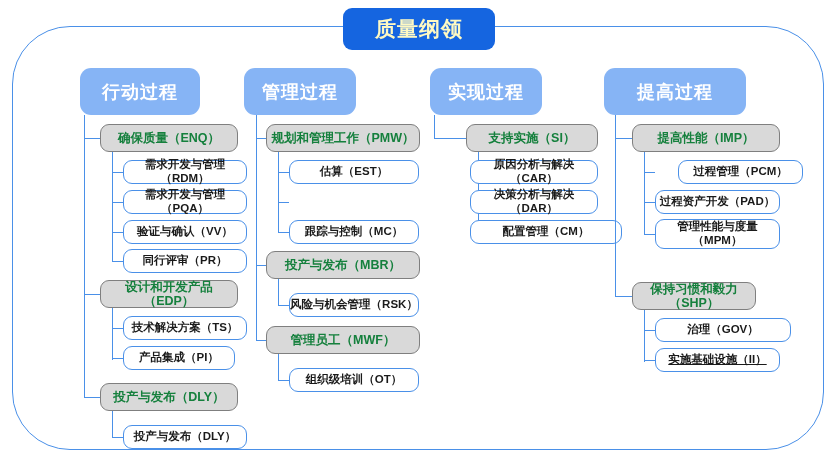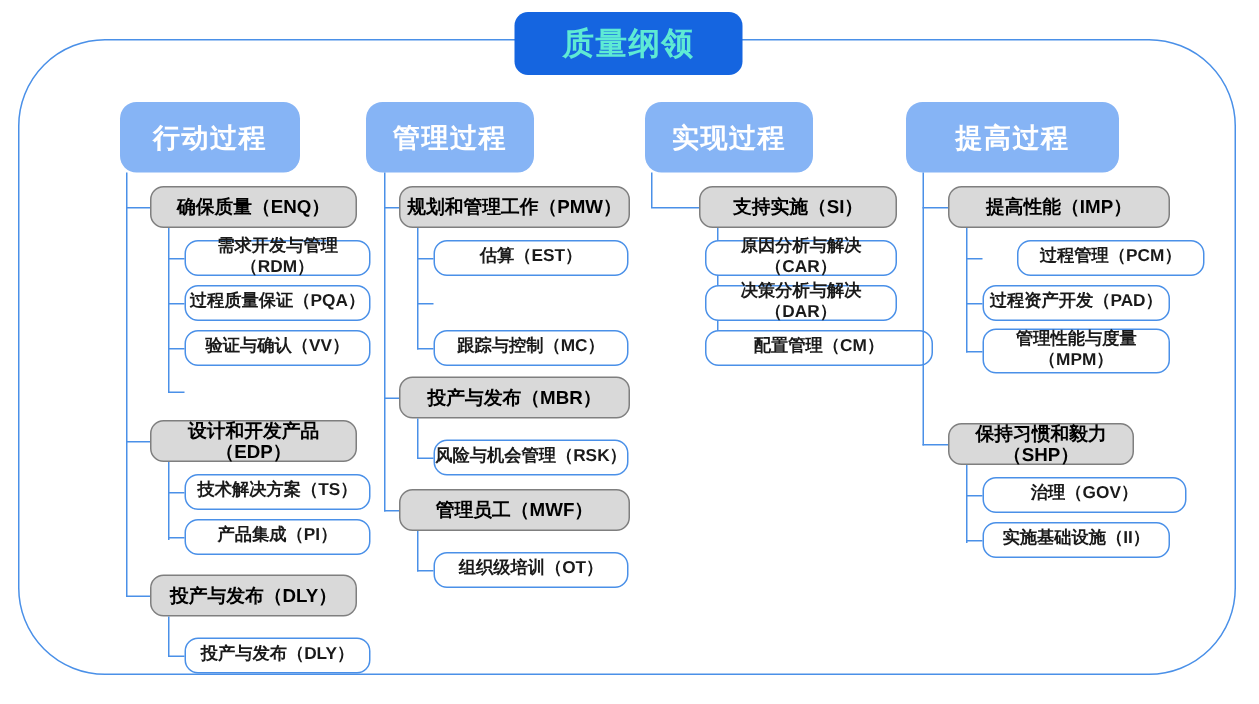--- a/index.html
+++ b/index.html
@@ -29,21 +29,21 @@
   }
   
   #root-title {
     position: absolute;
     left: 343px;
     top: 8px;
     width: 152px;
     height: 42px;
     background: #1565e0;
     border-radius: 9px;
-    color: #5eead4;
+    color: #fef9c3;
     font-size: 21px;
     font-weight: bold;
     display: flex;
     align-items: center;
     justify-content: center;
     letter-spacing: 1px;
     box-sizing: border-box;
   }
   
   .col-header {
@@ -59,21 +59,21 @@
     justify-content: center;
     letter-spacing: 1px;
     box-sizing: border-box;
   }
   
   .grp-box {
     position: absolute;
     background: #d9d9d9;
     border: 1.3px solid #7f7f7f;
     border-radius: 9px;
-    color: #000000;
+    color: #15803d;
     font-size: 12.5px;
     font-weight: bold;
     display: flex;
     align-items: center;
     justify-content: center;
     text-align: center;
     box-sizing: border-box;
     line-height: 1.15;
   }
   
@@ -116,29 +116,30 @@
   <div class="conn h" style="left:84px; top:294px; width:16px;"></div>
   <div class="conn h" style="left:84px; top:397px; width:16px;"></div>
 
   <div class="grp-box" style="left:100px; top:124px; width:138px; height:28px;">确保质量（ENQ）</div>
   <div class="conn v" style="left:112px; top:152px; height:110px;"></div>
   <div class="conn h" style="left:112px; top:172px; width:11px;"></div>
   <div class="conn h" style="left:112px; top:202px; width:11px;"></div>
   <div class="conn h" style="left:112px; top:232px; width:11px;"></div>
   <div class="conn h" style="left:112px; top:261px; width:11px;"></div>
   <div class="leaf-box" style="left:123px; top:160px; width:124px; height:24px;">需求开发与管理（RDM）</div>
-  <div class="leaf-box" style="left:123px; top:190px; width:124px; height:24px;">过程质量保证（PQA）</div>
+  <div class="leaf-box" style="left:123px; top:190px; width:124px; height:24px;">需求开发与管理（PQA）</div>
   <div class="leaf-box" style="left:123px; top:220px; width:124px; height:24px;">验证与确认（VV）</div>
+  <div class="leaf-box" style="left:123px; top:249px; width:124px; height:24px;">同行评审（PR）</div>
 
   <div class="grp-box" style="left:100px; top:280px; width:138px; height:28px;">设计和开发产品（EDP）</div>
   <div class="conn v" style="left:112px; top:308px; height:52px;"></div>
   <div class="conn h" style="left:112px; top:328px; width:11px;"></div>
   <div class="conn h" style="left:112px; top:358px; width:11px;"></div>
   <div class="leaf-box" style="left:123px; top:316px; width:124px; height:24px;">技术解决方案（TS）</div>
-  <div class="leaf-box" style="left:123px; top:346px; width:124px; height:24px;">产品集成（PI）</div>
+  <div class="leaf-box" style="left:123px; top:346px; width:112px; height:24px;">产品集成（PI）</div>
 
   <div class="grp-box" style="left:100px; top:383px; width:138px; height:28px;">投产与发布（DLY）</div>
   <div class="conn v" style="left:112px; top:411px; height:27px;"></div>
   <div class="conn h" style="left:112px; top:437px; width:11px;"></div>
   <div class="leaf-box" style="left:123px; top:425px; width:124px; height:24px;">投产与发布（DLY）</div>
 
   <div class="col-header" style="left:244px; top:68px; width:112px;">管理过程</div>
 
   <div class="conn v" style="left:256px; top:115px; height:226px;"></div>
   <div class="conn h" style="left:256px; top:138px; width:10px;"></div>
@@ -191,15 +192,15 @@
   <div class="leaf-box" style="left:655px; top:160px; width:125px; height:24px;margin-left:23px;">过程管理（PCM）</div>
   <div class="leaf-box" style="left:655px; top:190px; width:125px; height:24px;">过程资产开发（PAD）</div>
   <div class="leaf-box" style="left:655px; top:219px; width:125px; height:30px; white-space:pre-line;">管理性能与度量
 （MPM）</div>
 
   <div class="grp-box" style="left:632px; top:282px; width:124px; height:28px;">保持习惯和毅力（SHP）</div>
   <div class="conn v" style="left:644px; top:310px; height:52px;"></div>
   <div class="conn h" style="left:644px; top:330px; width:11px;"></div>
   <div class="conn h" style="left:644px; top:360px; width:11px;"></div>
   <div class="leaf-box" style="left:655px; top:318px; width:136px; height:24px;">治理（GOV）</div>
-  <div class="leaf-box" style="left:655px; top:348px; width:125px; height:24px;">实施基础设施（II）</div>
+  <div class="leaf-box" style="left:655px; top:348px; width:125px; height:24px;text-decoration:underline;">实施基础设施（II）</div>
 
 </div>
 
 </body></html>

